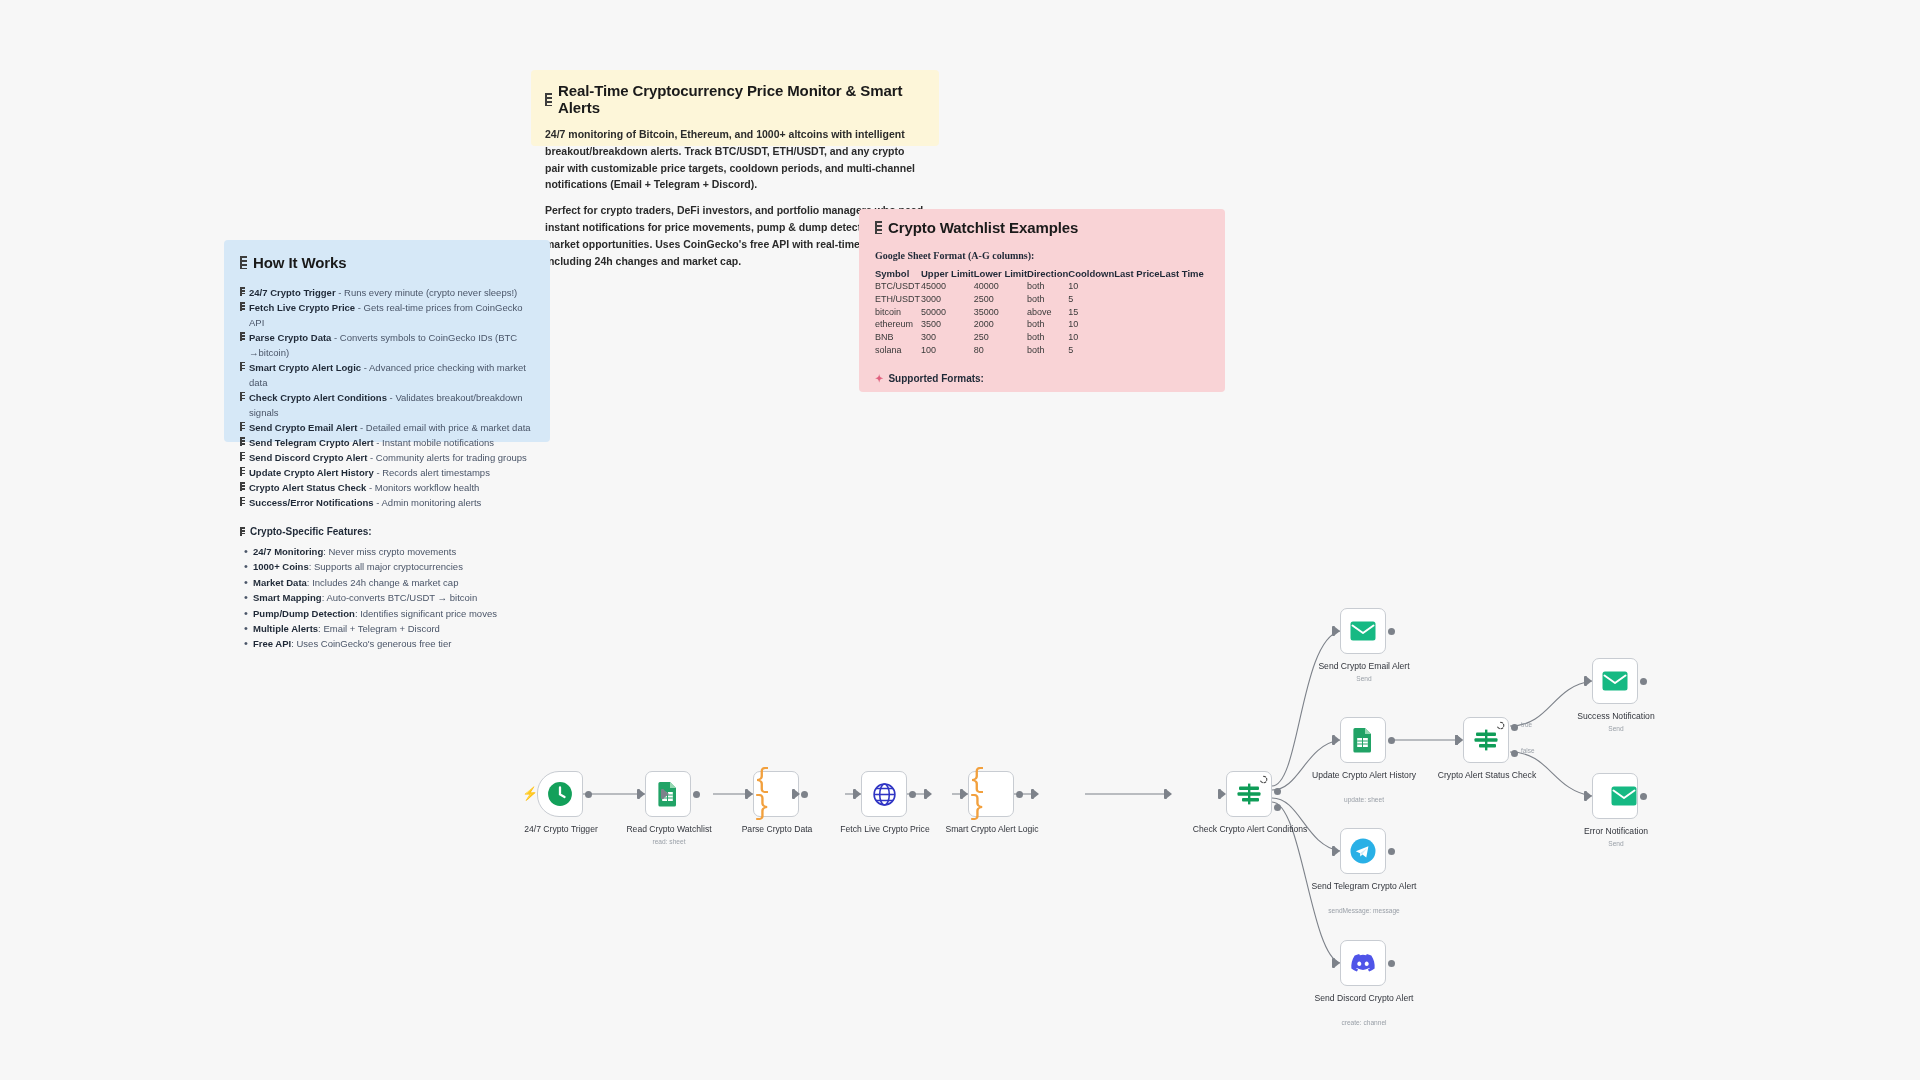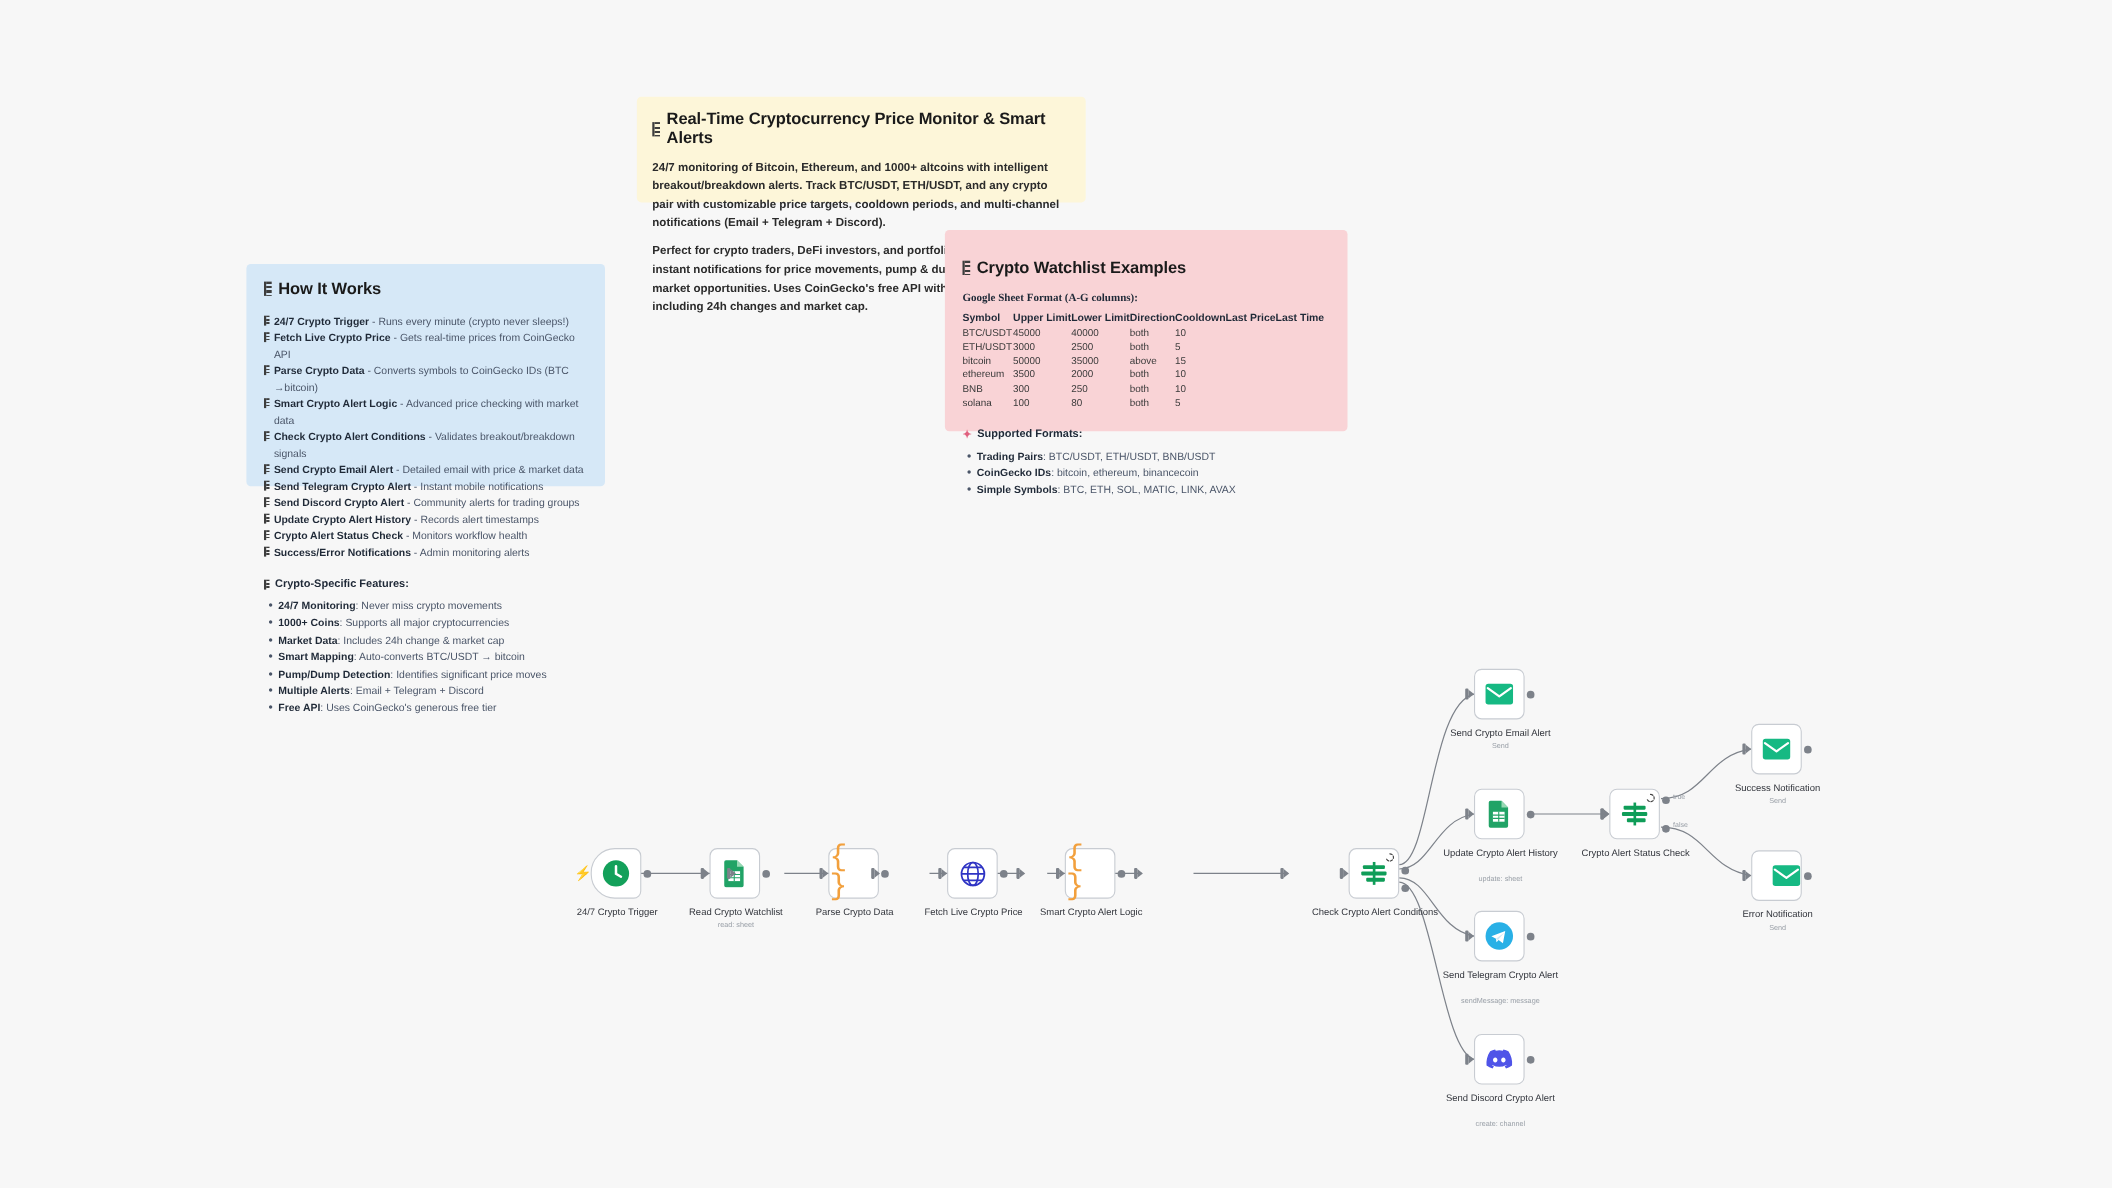--- a/index.html
+++ b/index.html
@@ -86,21 +86,21 @@
   .arrowmid { position:absolute; width:8px; height:10px; }
   .arrowmid u { position:absolute; left:3px; top:1px; width:0; height:0;
                border-top:4px solid transparent; border-bottom:4px solid transparent; border-left:5px solid #7d828a; }
   .arrowmid i { position:absolute; left:0; top:0; width:3px; height:10px; background:#7d828a; border-radius:1px; }
 </style>
 </head>
 <body>
 
 <div id="canvas">
 
-  <div class="sticky yellow" style="left:531px; top:88px; width:408px; height:96px;margin-left:48px;">
+  <div class="sticky yellow" style="left:531px; top:70px; width:408px; height:76px;">
     <div class="sticky-title">
       <span class="note-glyph"></span>
       <span>Real-Time Cryptocurrency Price Monitor &amp; Smart Alerts</span>
     </div>
     <p>24/7 monitoring of Bitcoin, Ethereum, and 1000+ altcoins with intelligent breakout/breakdown alerts. Track BTC/USDT, ETH/USDT, and any crypto pair with customizable price targets, cooldown periods, and multi-channel notifications (Email + Telegram + Discord).</p>
     <p>Perfect for crypto traders, DeFi investors, and portfolio managers who need instant notifications for price movements, pump &amp; dump detection, and market opportunities. Uses CoinGecko's free API with real-time market data including 24h changes and market cap.</p>
   </div>
 
   <div class="sticky blue" style="left:224px; top:240px; width:326px; height:202px; padding:14px 16px;">
     <div class="sticky-title" style="margin-bottom:14px;">
@@ -161,21 +161,21 @@
         <li><b>24/7 Monitoring</b>: Never miss crypto movements</li>
         <li><b>1000+ Coins</b>: Supports all major cryptocurrencies</li>
         <li><b>Market Data</b>: Includes 24h change &amp; market cap</li>
         <li><b>Smart Mapping</b>: Auto-converts BTC/USDT → bitcoin</li>
         <li><b>Pump/Dump Detection</b>: Identifies significant price moves</li>
         <li><b>Multiple Alerts</b>: Email + Telegram + Discord</li>
         <li><b>Free API</b>: Uses CoinGecko's generous free tier</li>
       </ul>
   </div>
 
-  <div class="sticky pink" style="left:859px; top:209px; width:366px; height:183px; padding:26px 16px;">
+  <div class="sticky pink" style="left:859px; top:209px; width:366px; height:183px; padding:10px 16px;">
     <div class="sticky-title" style="margin-bottom:14px;">
       <span class="note-glyph"></span>
       <span>Crypto Watchlist Examples</span>
     </div>
     <div class="sub-head">Google Sheet Format (A-G columns):</div>
     <table class="sheet">
       <thead>
           <tr id="sheet-head">
             <th class="cw1">Symbol</th>
             <th class="cw2">Upper Limit</th>
@@ -240,25 +240,20 @@
             <td>5</td>
             <td></td>
             <td></td>
           </tr>
         </tbody>
     </table>
     <div class="fmt-head">
       <span class="star">✦</span>
       <span>Supported Formats:</span>
     </div>
-    <ul class="bullets" id="format-list">
-        <li><b>Trading Pairs</b>: BTC/USDT, ETH/USDT, BNB/USDT</li>
-        <li><b>CoinGecko IDs</b>: bitcoin, ethereum, binancecoin</li>
-        <li><b>Simple Symbols</b>: BTC, ETH, SOL, MATIC, LINK, AVAX</li>
-      </ul>
   </div>
 
   <svg class="conn" width="1920" height="1080">
     <g stroke="#7d828a" stroke-width="1.1" fill="none">
       <line x1="582" y1="794" x2="668" y2="794"></line>
       <line x1="713" y1="794" x2="799" y2="794"></line>
       <line x1="845" y1="794" x2="931" y2="794"></line>
       <line x1="952" y1="794" x2="1038" y2="794"></line>
       <line x1="1085" y1="794" x2="1171" y2="794"></line>
 

